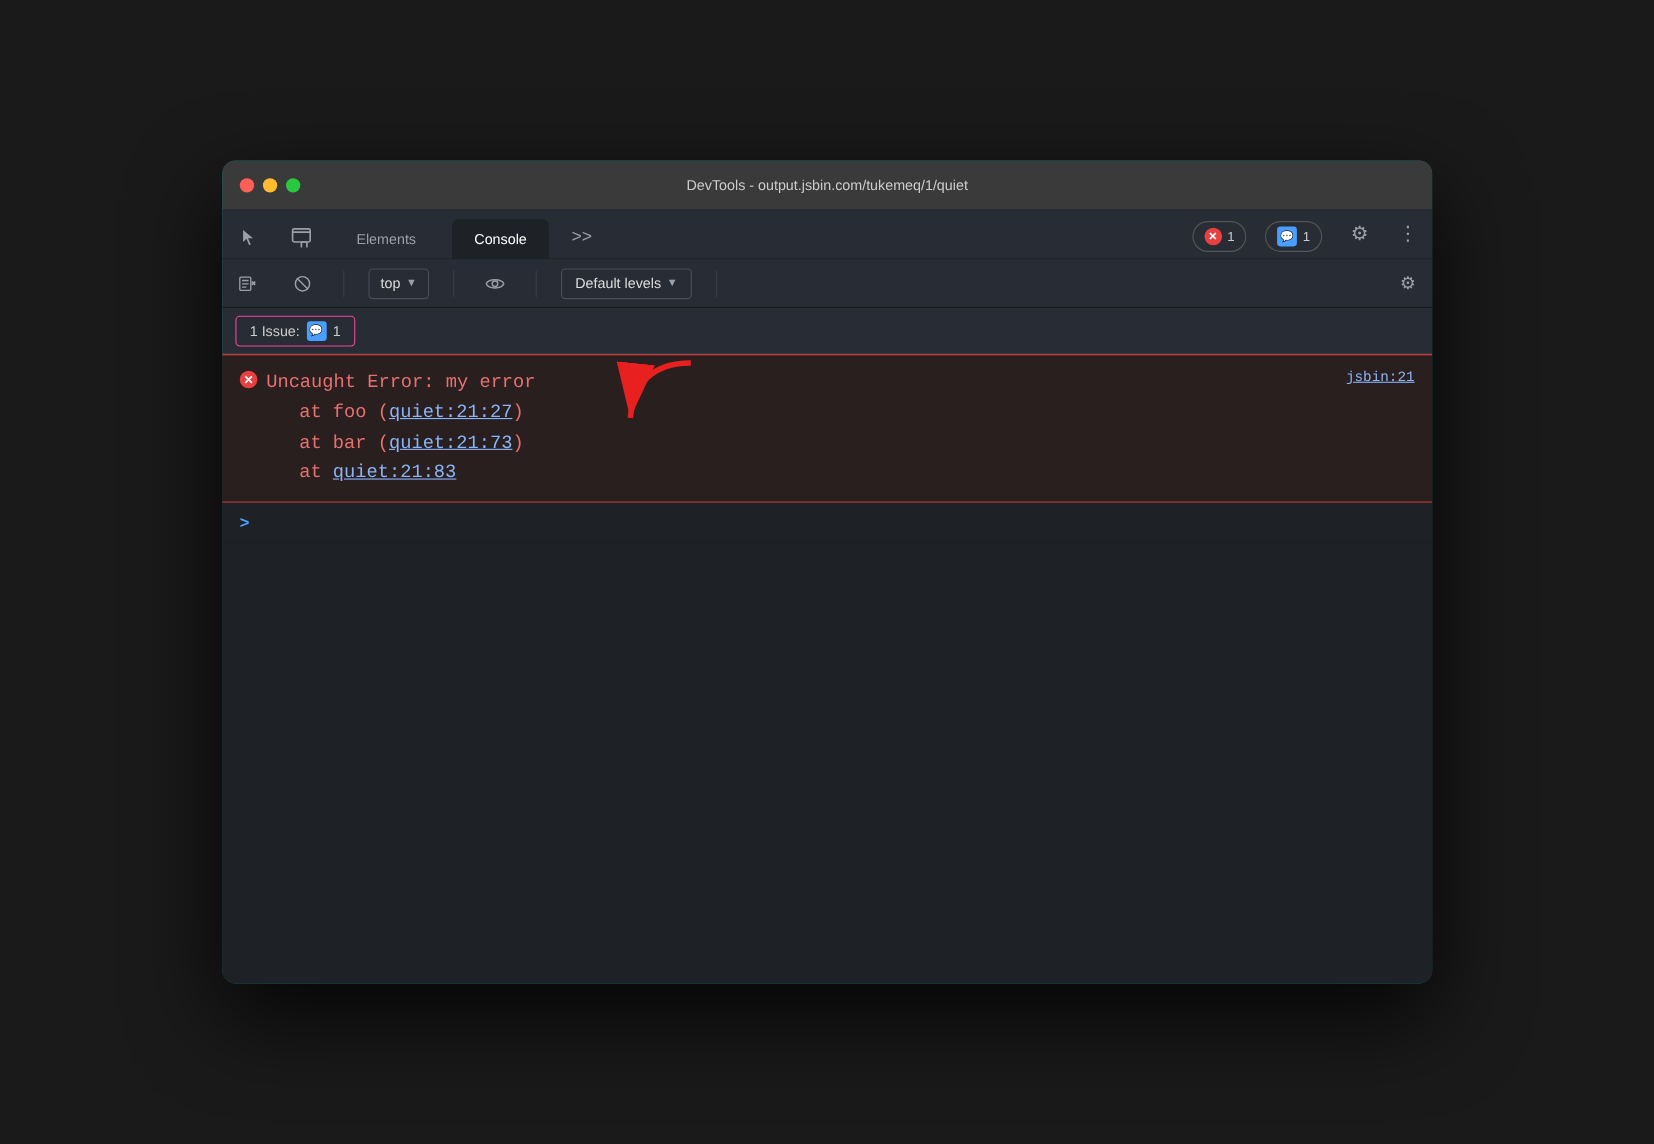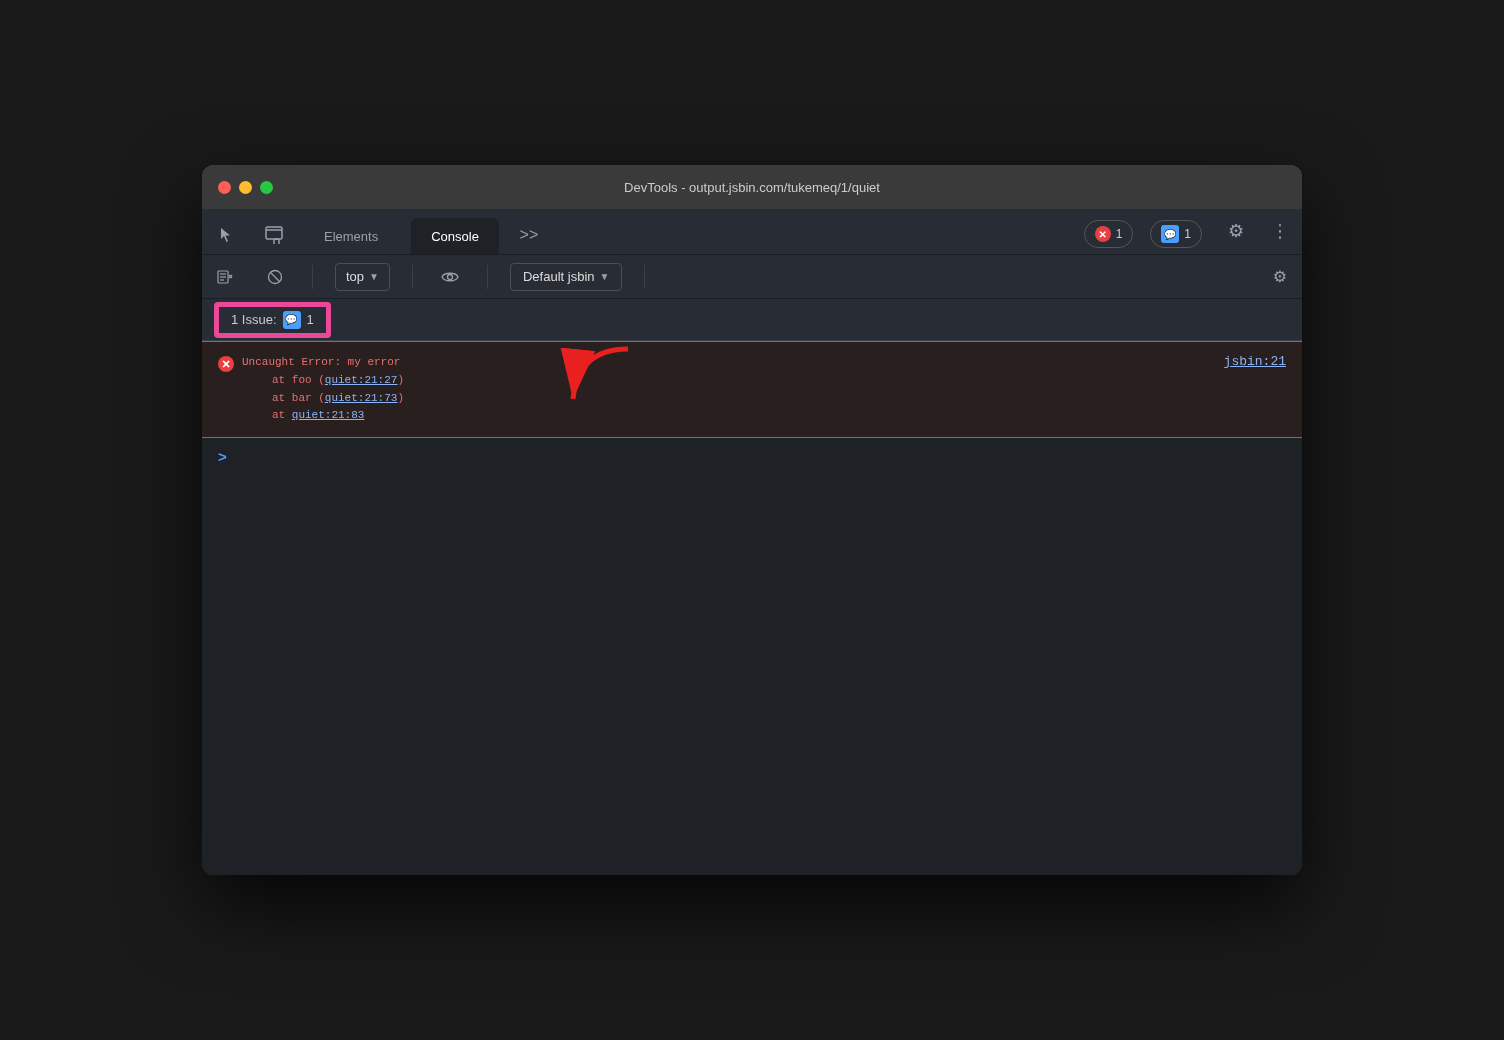--- a/index.html
+++ b/index.html
@@ -260,21 +260,21 @@
       align-items: center;
       padding: 0 12px;
       border-bottom: 1px solid #3a3f4a;
     }
 
     .issues-btn {
       display: flex;
       align-items: center;
       gap: 6px;
       padding: 4px 12px;
-      border: 5px solid #ec4899;
+      border: 1px solid #ec4899;
       border-radius: 4px;
       cursor: pointer;
       color: #ccc;
       font-size: 13px;
       background: transparent;
     }
 
     
     .console-output {
       background: #1e2126;
@@ -310,21 +310,21 @@
       justify-content: center;
       color: white;
       font-size: 11px;
       font-weight: bold;
       flex-shrink: 0;
       margin-top: 2px;
     }
 
     .error-text {
       font-family: 'Monaco', 'Menlo', 'Courier New', monospace;
-      font-size: 11px;
+      font-size: 17px;
       line-height: 1.6;
     }
 
     .error-main {
       color: #e87070;
       display: block;
     }
 
     .error-trace {
       color: #e87070;
@@ -464,21 +464,21 @@
       <svg width="18" height="14" viewBox="0 0 18 14" fill="none">
         <path d="M1 7 C3 2, 15 2, 17 7 C15 12, 3 12, 1 7Z" stroke="#9aa0aa" stroke-width="1.3" fill="none"></path>
         <circle cx="9" cy="7" r="2.5" stroke="#9aa0aa" stroke-width="1.3" fill="none"></circle>
       </svg>
     </div>
 
     <div class="toolbar-separator"></div>
 
 
     <div class="default-levels-btn">
-      <span>Default jsbin</span>
+      <span>Default levels</span>
       <span style="font-size:10px; color:#9aa0aa;">▼</span>
     </div>
 
     <div class="toolbar-separator"></div>
 
     <div class="toolbar-gear">⚙</div>
   </div>
 
   <div class="issues-bar">
     <div class="issues-btn">

